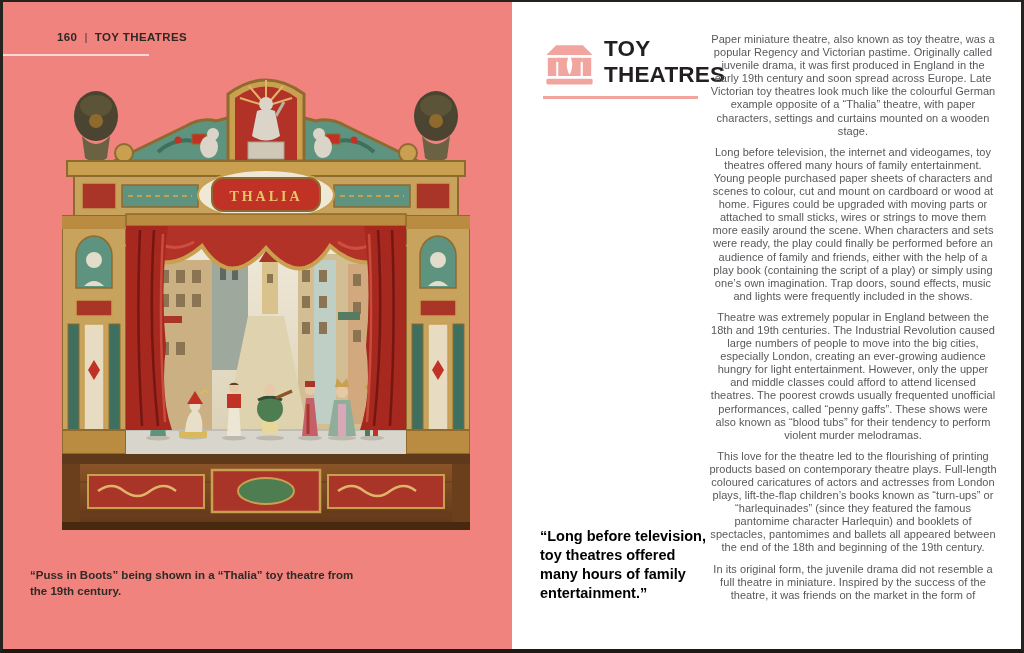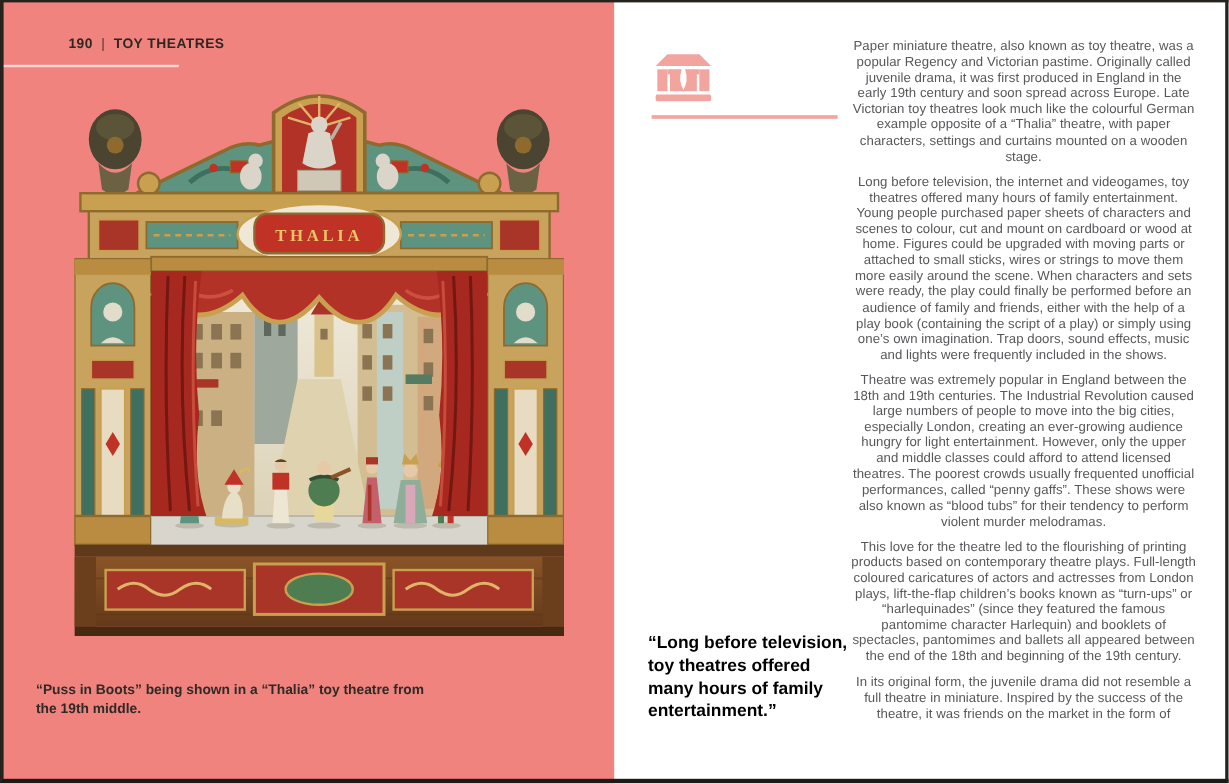--- a/index.html
+++ b/index.html
@@ -86,21 +86,21 @@
   }
 </style>
 </head>
 <body>
 
 <div class="spread">
 
   <div class="left-page">
 
     <div class="folio">
-      <span>190</span><span class="divider">|</span><span>TOY THEATRES</span>
+      <span>160</span><span class="divider">|</span><span>TOY THEATRES</span>
     </div>
     <div class="folio-rule"></div>
 
     <div class="theatre-wrap">
       <svg viewBox="0 0 408 470" width="408" height="470">
         <defs>
           <linearGradient id="woodg" x1="0" y1="0" x2="0" y2="1">
             <stop offset="0" stop-color="#8A5427"></stop>
               <stop offset="1" stop-color="#64391A"></stop>
           </linearGradient>
@@ -341,40 +341,44 @@
           <rect x="26" y="411" width="116" height="33" fill="#A93428" stroke="#C9A050" stroke-width="2"></rect>
           <rect x="266" y="411" width="116" height="33" fill="#A93428" stroke="#C9A050" stroke-width="2"></rect>
           <path d="M36,427 q14,-10 26,0 q14,10 26,0 q14,-10 26,0 M276,427 q14,-10 26,0 q14,10 26,0 q14,-10 26,0" stroke="#E0B469" stroke-width="2.5" fill="none"></path>
           <rect x="150" y="406" width="108" height="42" fill="#A93428" stroke="#C9A050" stroke-width="2.5"></rect>
           <ellipse cx="204" cy="427" rx="28" ry="13" fill="#4F7D52" stroke="#C9A050" stroke-width="2"></ellipse>
           <rect x="0" y="458" width="408" height="8" fill="#46290F"></rect>
         </g>
       </svg>
     </div>
 
-    <div class="caption">“Puss in Boots” being shown in a “Thalia” toy theatre from the 19th middle.</div>
+    <div class="caption">“Puss in Boots” being shown in a “Thalia” toy theatre from the 19th century.</div>
   </div>
 
   <div class="right-page">
 
     <div class="brand-icon">
       <svg viewBox="0 0 70 62" width="49" height="57">
         <g fill="#F2A49E">
           <polygon points="16,2 54,2 68,16 2,16"></polygon>
           <rect x="4" y="20" width="12" height="26"></rect>
           <rect x="54" y="20" width="12" height="26"></rect>
           <rect x="16" y="20" width="5" height="6"></rect>
           <rect x="49" y="20" width="5" height="6"></rect>
           <path d="M19,20 H33 Q28,34 36,46 H19 Z"></path>
           <path d="M51,20 H37 Q42,34 34,46 H51 Z"></path>
           <rect x="2" y="50" width="66" height="8" rx="2"></rect>
         </g>
       </svg>
     </div>
 
+    <div class="heading">
+      <div>TOY</div>
+      <div>THEATRES</div>
+    </div>
     <div class="heading-rule"></div>
 
     <div class="body-col">
       <p>Paper miniature theatre, also known as toy theatre, was a popular Regency and Victorian pastime. Originally called juvenile drama, it was first produced in England in the early 19th century and soon spread across Europe. Late Victorian toy theatres look much like the colourful German example opposite of a “Thalia” theatre, with paper characters, settings and curtains mounted on a wooden stage.</p>
       <p>Long before television, the internet and videogames, toy theatres offered many hours of family entertainment. Young people purchased paper sheets of characters and scenes to colour, cut and mount on cardboard or wood at home. Figures could be upgraded with moving parts or attached to small sticks, wires or strings to move them more easily around the scene. When characters and sets were ready, the play could finally be performed before an audience of family and friends, either with the help of a play book (containing the script of a play) or simply using one’s own imagination. Trap doors, sound effects, music and lights were frequently included in the shows.</p>
       <p>Theatre was extremely popular in England between the 18th and 19th centuries. The Industrial Revolution caused large numbers of people to move into the big cities, especially London, creating an ever-growing audience hungry for light entertainment. However, only the upper and middle classes could afford to attend licensed theatres. The poorest crowds usually frequented unofficial performances, called “penny gaffs”. These shows were also known as “blood tubs” for their tendency to perform violent murder melodramas.</p>
       <p>This love for the theatre led to the flourishing of printing products based on contemporary theatre plays. Full-length coloured caricatures of actors and actresses from London plays, lift-the-flap children’s books known as “turn-ups” or “harlequinades” (since they featured the famous pantomime character Harlequin) and booklets of spectacles, pantomimes and ballets all appeared between the end of the 18th and beginning of the 19th century.</p>
       <p>In its original form, the juvenile drama did not resemble a full theatre in miniature. Inspired by the success of the theatre, it was friends on the market in the form of</p>
     </div>
 

